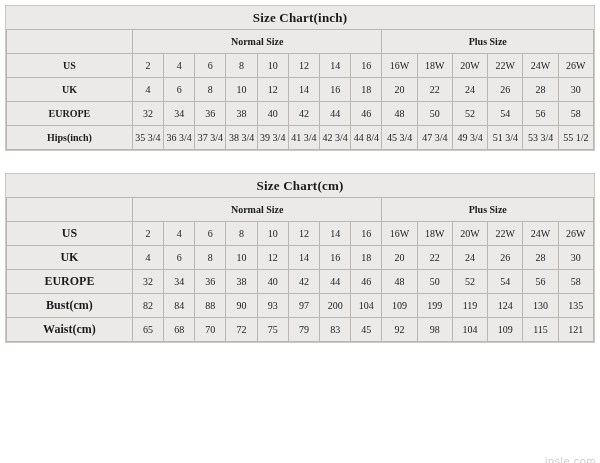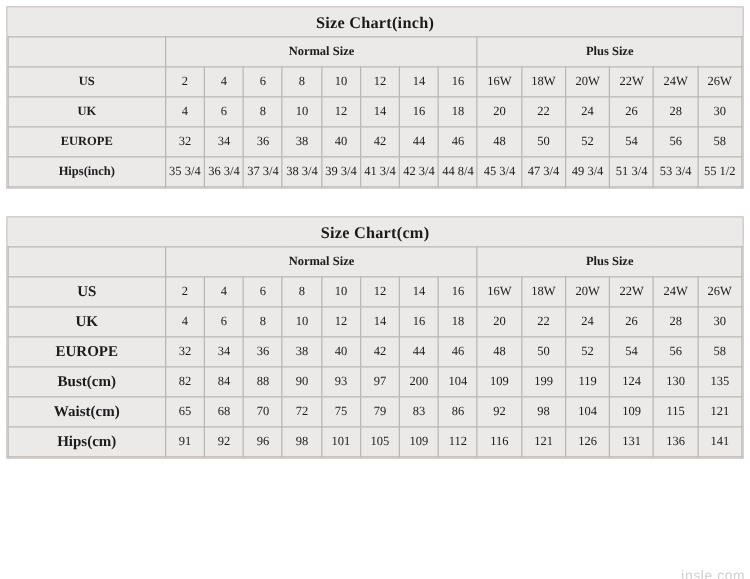--- a/index.html
+++ b/index.html
@@ -270,45 +270,28 @@
 
         <tr>
           <td class="rowlabel">Waist(cm)</td>
           <td>65</td>
           <td>68</td>
           <td>70</td>
           <td>72</td>
           <td>75</td>
           <td>79</td>
           <td>83</td>
-          <td>86</td>
+          <td>45</td>
           <td>92</td>
           <td>98</td>
           <td>104</td>
           <td>109</td>
           <td>115</td>
           <td>121</td>
         </tr>
 
-        <tr>
-          <td class="rowlabel">Hips(cm)</td>
-          <td>91</td>
-          <td>92</td>
-          <td>96</td>
-          <td>98</td>
-          <td>101</td>
-          <td>105</td>
-          <td>109</td>
-          <td>112</td>
-          <td>116</td>
-          <td>121</td>
-          <td>126</td>
-          <td>131</td>
-          <td>136</td>
-          <td>141</td>
-        </tr>
 
       </tbody>
     </table>
   </div>
 
   <div class="watermark">ipsle.com</div>
 </div>
 
 </body></html>

